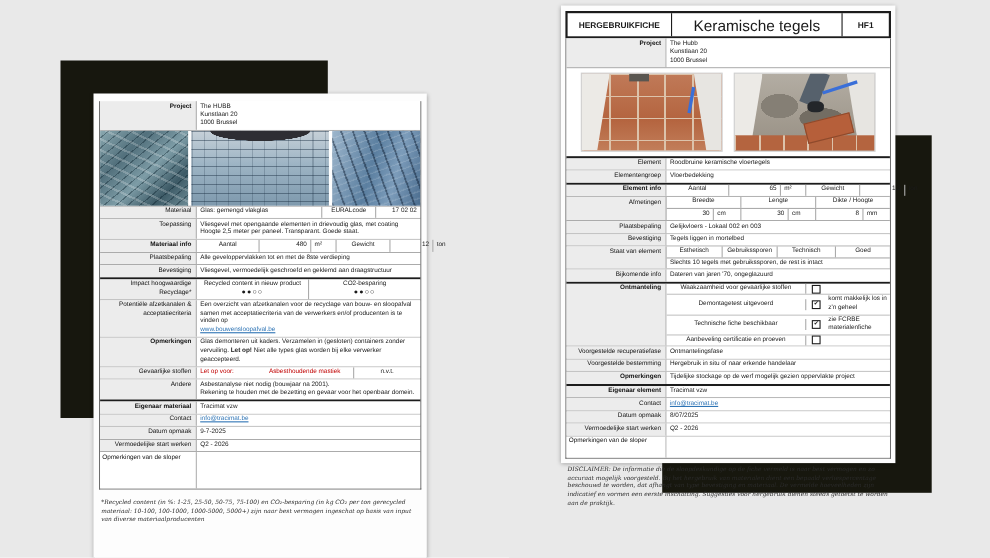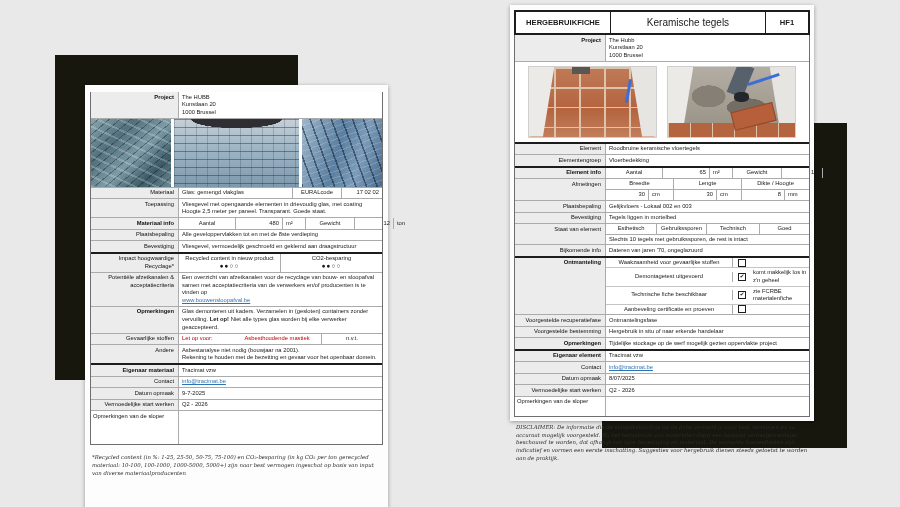--- a/index.html
+++ b/index.html
@@ -8,21 +8,21 @@
   .shadow{position:absolute;background:#17170e;z-index:1;}
   #shadow-left{left:55px;top:55px;width:243px;height:325px;}
   #shadow-right{left:602px;top:123px;width:245px;height:325px;}
   .card{position:absolute;background:#fdfdfd;z-index:2;box-shadow:0 1px 4px rgba(0,0,0,.35);}
   #card-l{left:85px;top:85px;width:303px;height:445px;padding:7px 5px 0 5px;box-sizing:border-box;}
   #card-r{left:510px;top:5px;width:304px;height:416px;padding:5px 4px 16px 4px;box-sizing:border-box;}
 
   .hdr{display:flex;border:2px solid #1c1c1c;background:#fff;}
   .h-left{width:90px;display:flex;align-items:center;justify-content:center;font-weight:bold;
           font-size:7.6px;border-right:1.5px solid #1c1c1c;padding:6px 2px;text-align:center;}
-  .h-title{flex:1;display:flex;align-items:center;justify-content:center;font-size:10px;}
+  .h-title{flex:1;display:flex;align-items:center;justify-content:center;font-size:14px;}
   .h-code{width:42px;border-left:1.5px solid #1c1c1c;display:flex;align-items:center;
           justify-content:center;font-weight:bold;font-size:7.6px;}
 
   .tbl{border:1px solid #6e6e6e;border-top:none;background:#fff;}
   .row{display:flex;border-top:1px solid #ababab;font-size:5.8px;line-height:1.3;align-items:stretch;}
   .row.thick{border-top:2px solid #1c1c1c;}
   .lbl{flex:0 0 auto;background:#ececec;text-align:right;padding:1.5px 4px 1.5px 2px;
        border-right:1px solid #ababab;color:#111;}
   #card-l .lbl{width:81px;}
   #card-r .lbl{width:84px;}

